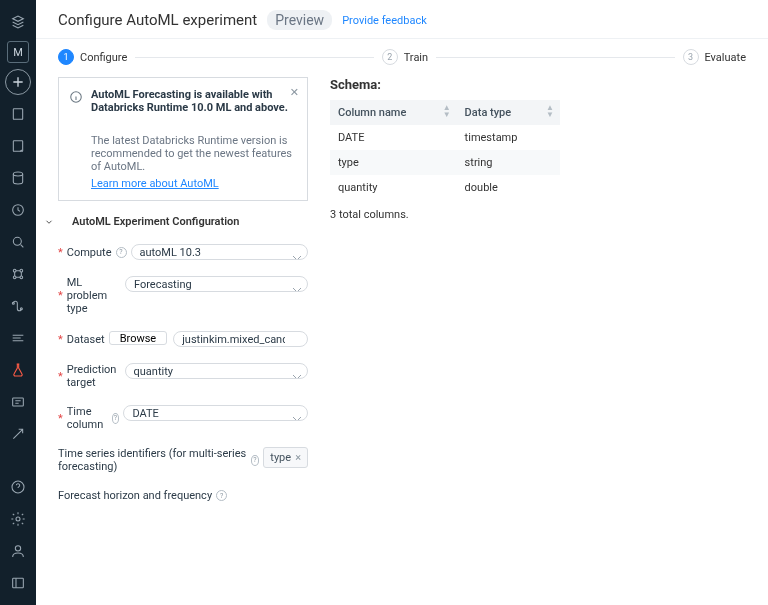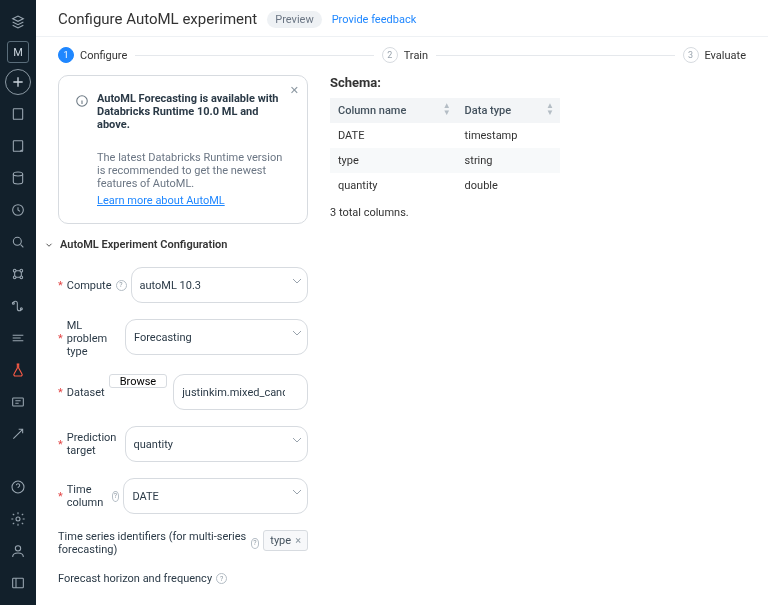--- a/index.html
+++ b/index.html
@@ -18,48 +18,48 @@
 .rail .spacer{flex:1}
 .rail-item{width:26px;height:26px;margin:3px 0;display:flex;align-items:center;justify-content:center;color:#9aa7b2;cursor:pointer;border-radius:3px}
 .rail-item svg{width:16px;height:16px;display:block}
 .rail-item.active{color:#ff5c47}
 .rail-item.box{border:1px solid #5a6d7a;border-radius:3px;width:22px;height:22px}
 .rail-item.plus{border:1px solid #8b99a3;border-radius:50%;color:#cbd5de}
 
 .page{margin-left:36px;padding:10px 22px 28px 22px}
 .hdr{display:flex;align-items:center;gap:10px}
 h1{font-size:15px;font-weight:400;margin:0}
-.badge{font-size:11px;background:#eef1f4;color:#6b7684;border-radius:9px;padding:2px 8px}
+.badge{font-size:14px;background:#eef1f4;color:#6b7684;border-radius:9px;padding:2px 8px}
 .link{color:var(--accent);cursor:pointer}
 .hr{border-bottom:1px solid #eef1f4;margin:8px -22px 10px -22px}
 
 .stepper{display:flex;align-items:center;gap:8px;margin-bottom:12px}
 .step{display:flex;align-items:center;gap:6px}
 .step-circle{width:16px;height:16px;border-radius:50%;display:flex;align-items:center;justify-content:center;font-size:9px;border:1px solid var(--border);color:#99a3ad;background:#fff}
 .step.active .step-circle{background:var(--accent);border-color:var(--accent);color:#fff}
 .step-line{flex:1;height:1px;background:#e5e8ec}
 
 .cols{display:flex;gap:22px}
 .left{flex:0 0 250px;display:flex;flex-direction:column;gap:10px}
 .right{flex:1;max-width:230px}
 
-.info{border:1px solid var(--border);border-radius:10px;padding:16px;display:flex;gap:8px;font-size:11px;color:#44525e;position:relative}
+.info{border:1px solid var(--border);border-radius:0;padding:10px;display:flex;gap:8px;font-size:11px;color:#44525e;position:relative}
 .info svg{flex:none;width:14px;height:14px;margin-top:2px;color:#6a7782}
 .info .close{position:absolute;top:8px;right:8px;cursor:pointer;color:#8b97a1}
 .info b{color:#2b3a47}
 .info .sub{margin-top:20px;color:#6b7684}
 
-.sect{display:flex;align-items:center;gap:6px;font-weight:600;font-size:11px;margin-top:4px;cursor:pointer}
+.sect{display:flex;align-items:center;gap:18px;font-weight:600;font-size:11px;margin-top:4px;cursor:pointer}
 .sect .chev{width:10px;height:10px}
 
 .fld{display:flex;flex-direction:row;gap:4px;margin-top:6px}
 .lbl{font-size:11px;color:#2b3a47;display:flex;align-items:center;gap:4px}
 .req:before{content:"* ";color:var(--req)}
 .help{width:11px;height:11px;border:1px solid #b4bdc5;border-radius:50%;font-size:7px;display:flex;align-items:center;justify-content:center;color:#8b97a1}
-.input,.select{width:100%;height:36px;border:1px solid var(--border);border-radius:11px;padding:0 22px 0 8px;background:#fff;color:#2b3a47;font-size:11px}
+.input,.select{width:100%;height:16px;border:1px solid var(--border);border-radius:11px;padding:0 22px 0 8px;background:#fff;color:#2b3a47;font-size:11px}
 .select{appearance:none;background-image:linear-gradient(45deg,transparent 45%,#99a3ad 45%,#99a3ad 55%,transparent 55%),linear-gradient(-45deg,transparent 45%,#99a3ad 45%,#99a3ad 55%,transparent 55%);background-position:right 10px top 11px,right 6px top 11px;background-size:4px 4px;background-repeat:no-repeat}
 .row{display:flex;gap:6px}
 .btn{height:14px;border:1px solid var(--border);background:#fff;border-radius:3px;padding:0 10px;font-size:11px;cursor:pointer}
 .chip{display:inline-flex;align-items:center;gap:4px;border:1px solid var(--border);border-radius:3px;padding:3px 6px;font-size:11px;color:#44525e;background:#f7f8fa}
 .chip .x{color:#8b97a1;cursor:pointer}
 
 .schema h3{font-size:13px;font-weight:700;margin:0 0 8px 0}
 table{border-collapse:collapse;width:100%;font-size:11px}
 th,td{text-align:left;padding:6px 8px}
 thead th{background:#f3f5f7;color:#44525e;font-weight:500;position:relative}

